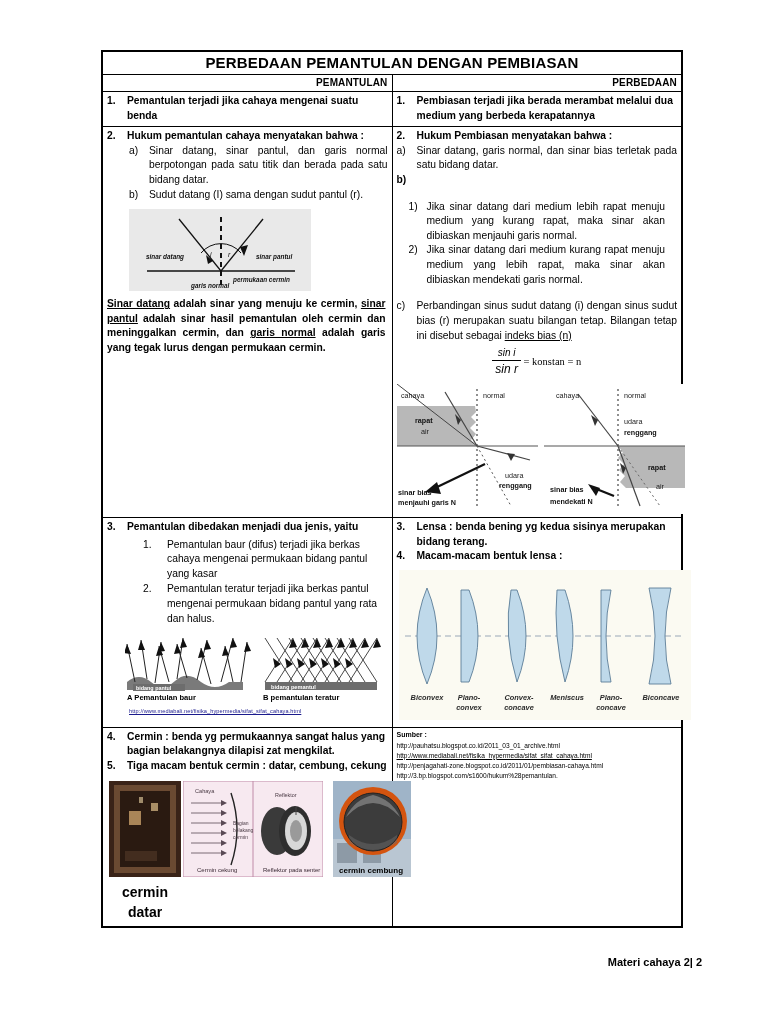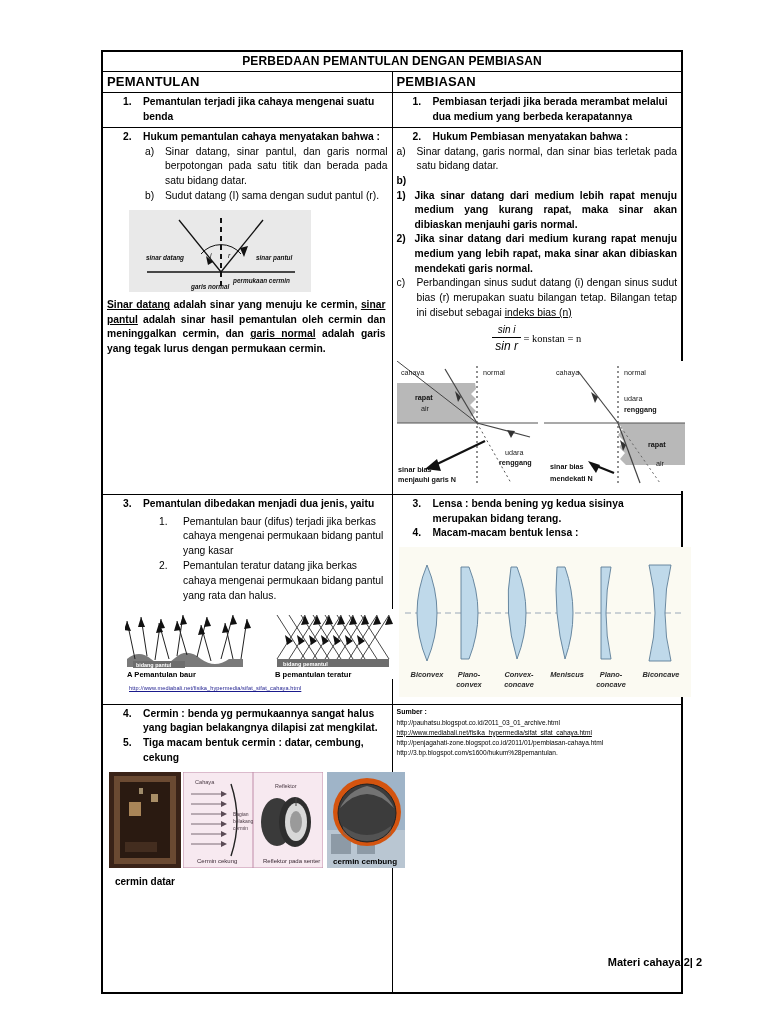--- a/index.html
+++ b/index.html
@@ -16,42 +16,42 @@
     left: 101px; top: 50px;
     width: 582px;
     border: 1px solid #000;
     border-collapse: collapse;
     background: #fff;
   }
   .doc table { border-collapse: collapse; width: 100%; table-layout: fixed; }
   .doc td, .doc th { border: 1px solid #000; vertical-align: top; padding: 2px 4px 3px 4px; }
 
   .title-cell {
-    text-align: center; font-weight: bold; font-size: 12px;
+    text-align: center; font-weight: bold; font-size: 15px;
     letter-spacing: .15px; padding: 3px 0 3px 0;
   }
   .colhead {
-    text-align: left; font-weight: bold; font-size: 13px;
+    text-align: right; font-weight: bold; font-size: 10px;
     letter-spacing: .15px; padding: 3px 0 3px 0;
   }
 
   .cell { font-size: 10.3px; line-height: 1.42; color:#000; }
 
   ol.lvl1 { margin: 0; padding-left: 20px; list-style: none; counter-reset: l1; }
-  ol.lvl1 > li { counter-increment: l1; position: relative; margin: 0 0 0 16px; font-weight: bold; }
+  ol.lvl1 > li { counter-increment: l1; position: relative; margin: 0 0 0 0; font-weight: bold; }
   ol.lvl1 > li::before {
     content: counter(l1) "."; position: absolute; left: -20px; width: 16px;
     text-align: left; font-weight: bold;
   }
   .sub-a { margin: 0; padding-left: 22px; list-style: none; counter-reset: la; font-weight: normal;}
   .sub-a > li { counter-increment: la; position: relative; }
   .sub-a > li::before {
     content: counter(la, lower-alpha) ")"; position: absolute; left: -20px; width: 18px;
   }
-  .sub-num { margin: 0; padding-left: 20px; list-style: none; counter-reset: ln; font-weight: bold;}
+  .sub-num { margin: 12px; padding-left: 20px; list-style: none; counter-reset: ln; font-weight: normal;}
   .sub-num > li { counter-increment: ln; position: relative; }
   .sub-num > li::before {
     content: counter(ln) ")"; position: absolute; left: -18px; width: 16px;
   }
   .sub-dec { margin: 3px 0 0 0; padding-left: 40px; list-style: none; counter-reset: ld; font-weight: normal;}
   .sub-dec > li { counter-increment: ld; position: relative; margin-bottom: 1px; }
   .sub-dec > li::before {
     content: counter(ld) "."; position: absolute; left: -24px; width: 20px;
   }
 
@@ -71,31 +71,31 @@
   .refr-wrap { display:flex; gap:6px; margin-top:6px; }
   .refr { position: relative; background:#fff; }
   .rlabel { font-size: 7.2px; fill:#222; font-family:"Liberation Sans",sans-serif; }
   .rlabel-b { font-size: 7.2px; font-weight:bold; fill:#111; font-family:"Liberation Sans",sans-serif; }
 
   
   .lens-img { background: #0f766e; border:0; width:292px; height:150px; margin:6px 0 4px 2px; position:relative; }
   .lens-cap { font-size:7.4px; font-style: italic; font-weight:bold; fill:#2a2a2a; text-anchor: middle; }
 
   
-  .reflpair { display:flex; gap:20px; margin:6px 0 0 18px; }
+  .reflpair { display:flex; gap:8px; margin:6px 0 0 18px; }
   .refl-img { position:relative; }
   .url-small {
     font-size: 5.6px; color:#1a1a8c; text-decoration: underline;
     display:block; margin: 1px 0 3px 22px; letter-spacing:.1px;
   }
 
   
   .photos { display:flex; align-items:flex-start; margin:7px 0 0 2px; }
   .ph { position: relative; }
-  .phcap { font-size: 10px; font-weight:bold; margin-top:2px; }
+  .phcap { font-size: 14px; font-weight:bold; margin-top:2px; }
 
   .sumber { font-size: 6.6px; line-height: 1.55; }
   .sumber .lbl { font-weight: bold; font-size:7px; }
   .sumber .link { display:block; }
   .sumber .link.underline { text-decoration: underline; }
 
   .footer {
     position: absolute; right: 66px; bottom: 56px;
     font-size: 11px; font-weight: bold; color:#000;
   }
@@ -111,21 +111,21 @@
 <div class="page">
 
   <div class="doc">
     <table>
       <tbody>
           <tr>
         <td colspan="2" class="title-cell">PERBEDAAN PEMANTULAN DENGAN PEMBIASAN</td>
       </tr>
       <tr>
         <td class="colhead" style="width:50%">PEMANTULAN</td>
-        <td class="colhead" style="width:50%">PEMBIASAN</td>
+        <td class="colhead" style="width:50%">PERBEDAAN</td>
       </tr>
 
       <tr>
         <td class="cell">
           <ol class="lvl1">
             <li>Pemantulan terjadi jika cahaya mengenai suatu benda</li>
           </ol>
         </td>
         <td class="cell">
           <ol class="lvl1">
@@ -243,21 +243,21 @@
         </td>
       </tr>
 
       <tr>
         <td class="cell">
           <ol class="lvl1" style="counter-reset:l1 2">
             <li>
               <span>Pemantulan dibedakan menjadi dua jenis, yaitu</span>
               <ol class="sub-dec">
                 <li>Pemantulan baur (difus) terjadi jika berkas cahaya mengenai permukaan bidang pantul yang kasar</li>
-                <li>Pemantulan teratur datang jika berkas cahaya mengenai permukaan bidang pantul yang rata dan halus.</li>
+                <li>Pemantulan teratur terjadi jika berkas pantul mengenai permukaan bidang pantul yang rata dan halus.</li>
               </ol>
             </li>
           </ol>
 
           <div class="reflpair">
             <div class="refl-img">
               <svg width="126" height="70" viewBox="0 0 126 70">
                 <rect x="0" y="0" width="126" height="70" fill="#ffffff"></rect>
                 <path d="M 2 58 L 2 50 Q 14 40 26 50 Q 38 60 50 49 Q 62 38 76 50 Q 90 60 104 50 L 118 50 L 118 58 Z" fill="#7a7a7a"></path>
                 <g stroke="#222" stroke-width="1">
@@ -369,21 +369,21 @@
               <text class="lens-cap" x="168" y="130">Meniscus</text>
               <text class="lens-cap" x="212" y="130">Plano-</text>
               <text class="lens-cap" x="212" y="140">concave</text>
               <text class="lens-cap" x="262" y="130">Biconcave</text>
             </svg>
           </div>
         </td>
       </tr>
 
       <tr>
-        <td class="cell" style="height:288px;">
+        <td class="cell" style="height:192px;">
           <ol class="lvl1" style="counter-reset:l1 3">
             <li>Cermin : benda yg permukaannya sangat halus yang bagian belakangnya dilapisi zat mengkilat.</li>
             <li>Tiga macam bentuk cermin : datar, cembung, cekung</li>
           </ol>
 
           <div class="photos">
             <div class="ph">
               <svg width="72" height="96" viewBox="0 0 72 96">
                 <rect x="0" y="0" width="72" height="96" fill="#3a2318"></rect>
                 <rect x="5" y="4" width="62" height="88" fill="#6b4a32"></rect>
@@ -425,21 +425,21 @@
                 <ellipse cx="94" cy="50" rx="16" ry="24" fill="#3a3a3a"></ellipse>
                 <ellipse cx="112" cy="50" rx="16" ry="25" fill="#2e2e2e"></ellipse>
                 <ellipse cx="113" cy="50" rx="11" ry="19" fill="#d8d8d8"></ellipse>
                 <ellipse cx="113" cy="50" rx="6" ry="11" fill="#9a9a9a"></ellipse>
                 <line x1="113" y1="26" x2="113" y2="34" stroke="#444" stroke-width="1"></line>
                 <text x="92" y="16" style="font-size:5.4px;fill:#4a3a44;">Reflektor</text>
                 <text x="80" y="91" style="font-size:6px;fill:#3a2a34;">Reflektor pada senter</text>
               </svg>
             </div>
 
-            <div class="ph" style="margin-left:4px;">
+            <div class="ph" style="margin-left:10px;">
               <svg width="78" height="96" viewBox="0 0 78 96">
                 <rect x="0" y="0" width="78" height="96" fill="#9fb4c8"></rect>
                 <rect x="0" y="58" width="78" height="38" fill="#b9c6d2"></rect>
                 <rect x="4" y="62" width="20" height="20" fill="#8d9aa6"></rect>
                 <rect x="30" y="64" width="18" height="18" fill="#8d9aa6"></rect>
                 <circle cx="40" cy="40" r="34" fill="#d4540f"></circle>
                 <circle cx="40" cy="41" r="29" fill="#3c3c3c"></circle>
                 <path d="M 13 36 Q 40 8 67 36 Q 58 18 40 14 Q 22 18 13 36 Z" fill="#8a8a8a" opacity=".7"></path>
                 <path d="M 16 54 Q 40 72 64 54 L 64 62 Q 40 76 16 62 Z" fill="#6a6a6a" opacity=".5"></path>
                 <circle cx="40" cy="41" r="29" fill="none" stroke="#222" stroke-width="1"></circle>

